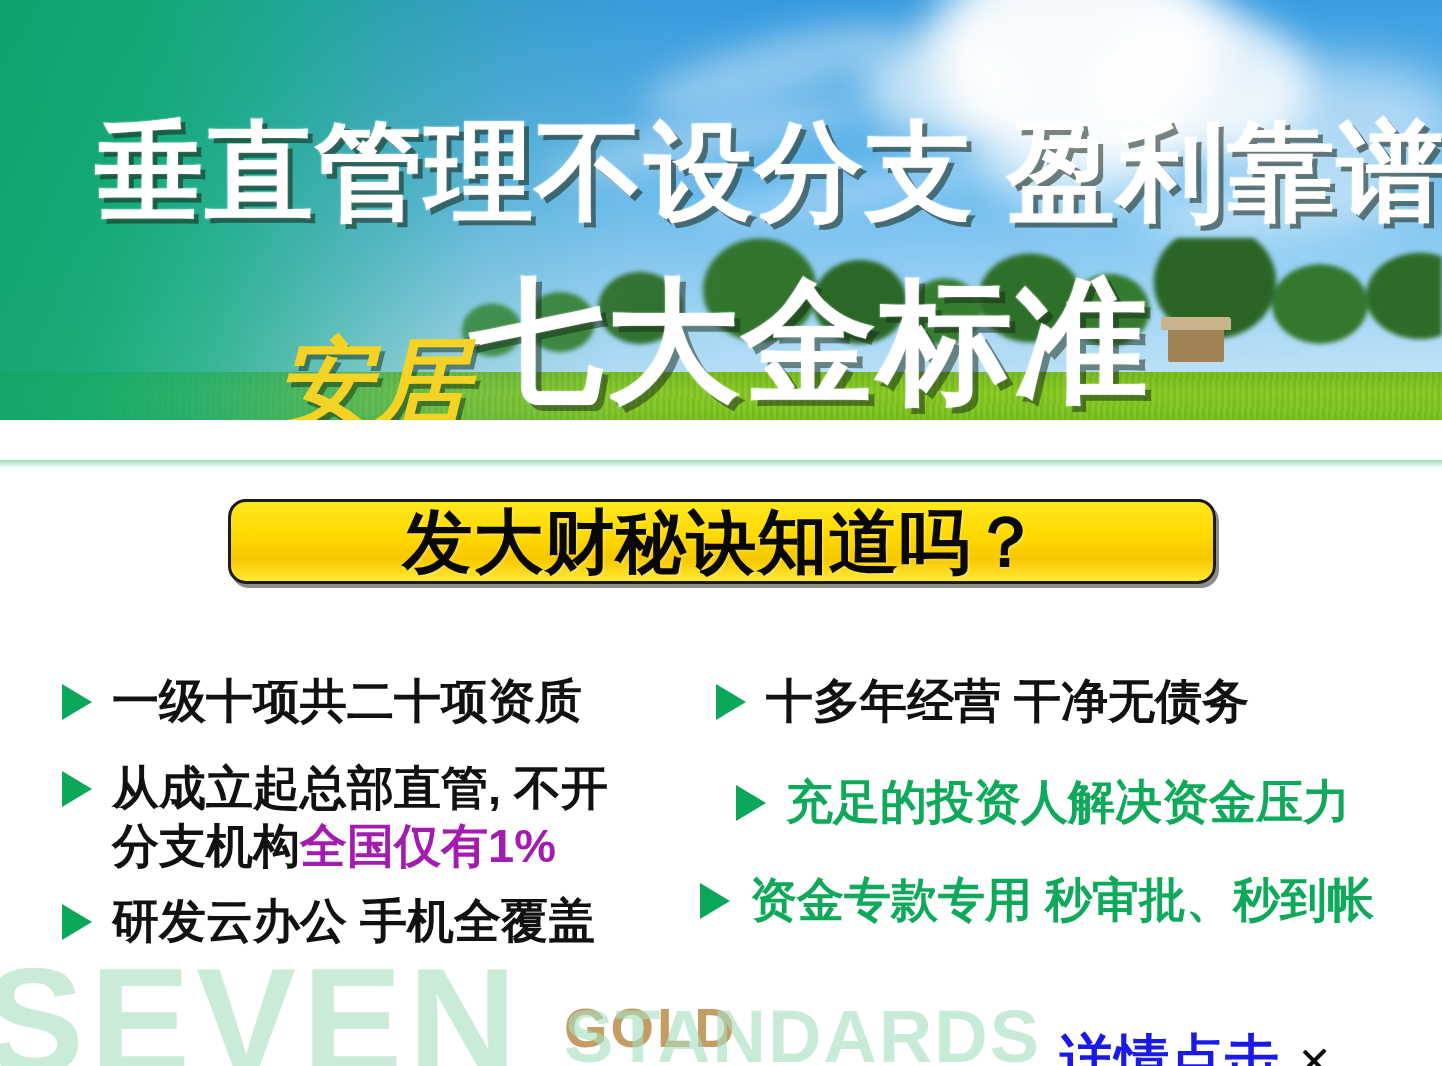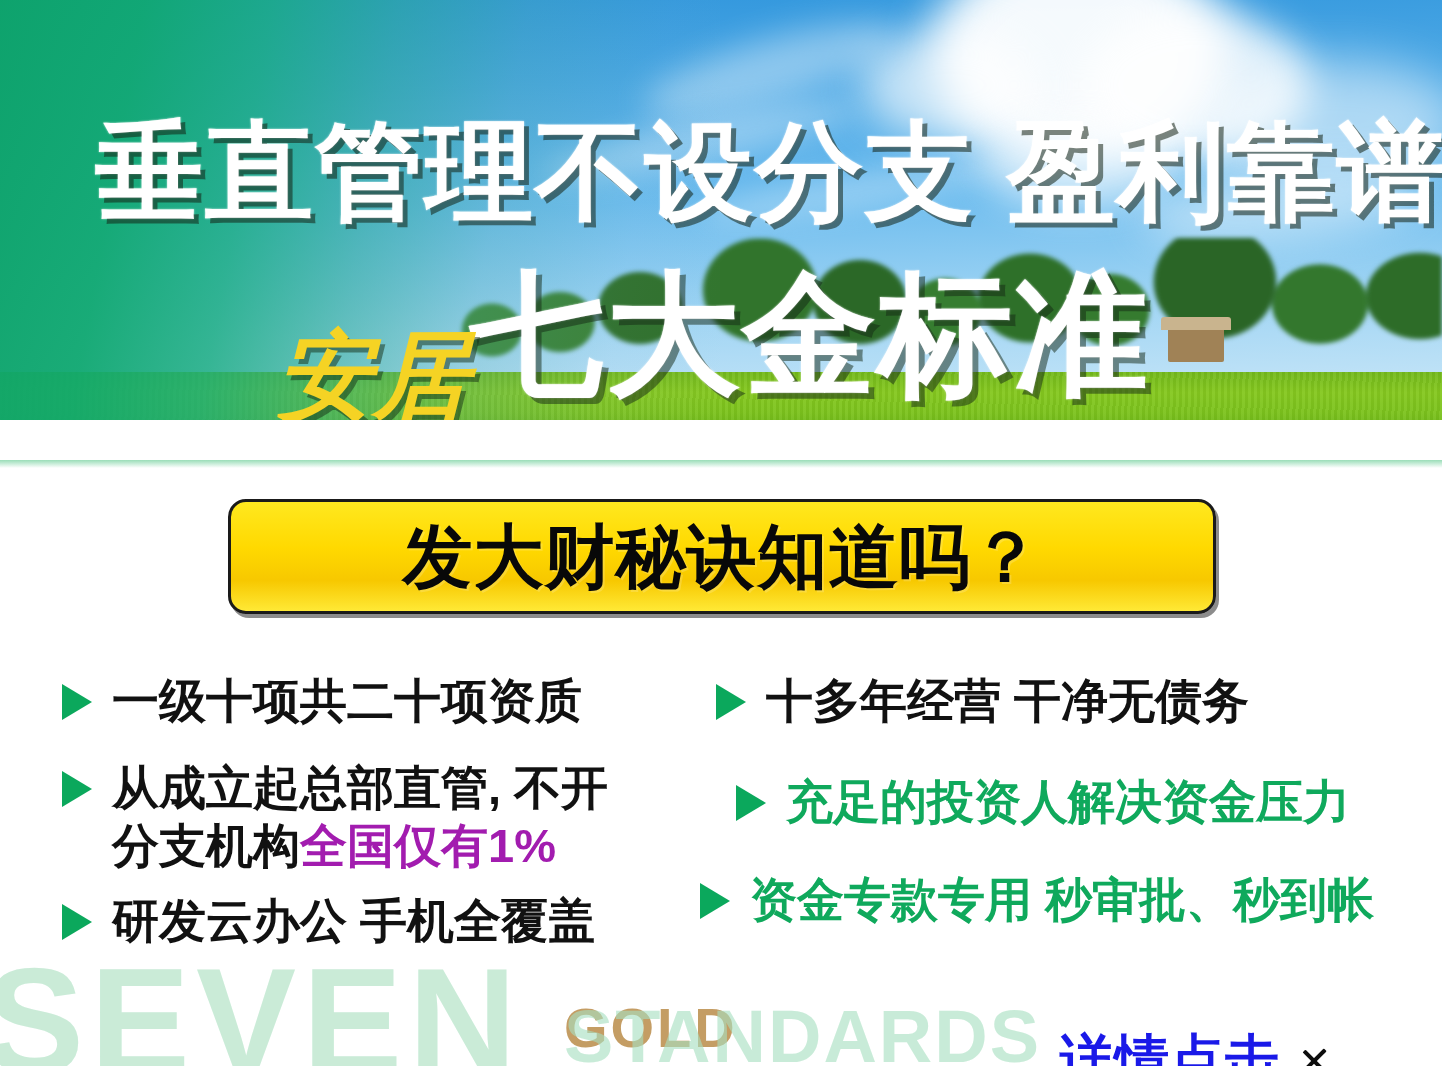--- a/index.html
+++ b/index.html
@@ -93,21 +93,21 @@
   }
 
   
   .h-line1 {
     position:absolute; left:95px; top:112px; width:1265px;
     font-size:108px; line-height:1.12; font-weight:bold; color:#ffffff;
     letter-spacing:2px; white-space:nowrap;
     text-shadow:5px 5px 0 rgba(20,35,20,.55), 0 0 2px rgba(255,255,255,.9);
   }
   .h-line2 {
-    position:absolute; left:276px; top:265px; width:1100px;
+    position:absolute; left:276px; top:272px; width:1100px;
     white-space:nowrap; line-height:1.05;
   }
   .h-anju {
     font-size:96px; font-weight:bold; color:#f5d324; font-style:italic;
     letter-spacing:1px;
     text-shadow:4px 5px 0 rgba(20,45,20,.5);
     display:inline-block; transform:translateY(28px);
     font-family:"DejaVu Sans","Liberation Sans",sans-serif;
   }
   .h-seven {
@@ -130,21 +130,21 @@
     color:#a16207; opacity:.62; line-height:1;margin-top:44px;
   }
   .wm-std {
     position:absolute; left:564px; top:1000px;
     font-size:74px; font-weight:bold; letter-spacing:2px;
     color:#a8e0c1; opacity:.62; line-height:1;
   }
 
   
   .ybar {
-    position:absolute; left:228px; top:499px; width:988px; height:115px;
+    position:absolute; left:228px; top:499px; width:988px; height:85px;
     background:linear-gradient(180deg,#ffe81f 0%,#ffd900 42%,#f7c800 72%,#ffe936 100%);
     border:3px solid #1a1a1a; border-radius:18px;
     box-shadow:3px 4px 0 rgba(0,0,0,.45);
     display:flex; align-items:center; justify-content:center;
   }
   .ybar-text {
     font-size:70px; font-weight:bold; color:#080808; letter-spacing:1px;
     white-space:nowrap; line-height:1;
     text-shadow:2px 2px 0 rgba(255,255,255,.18);
   }

